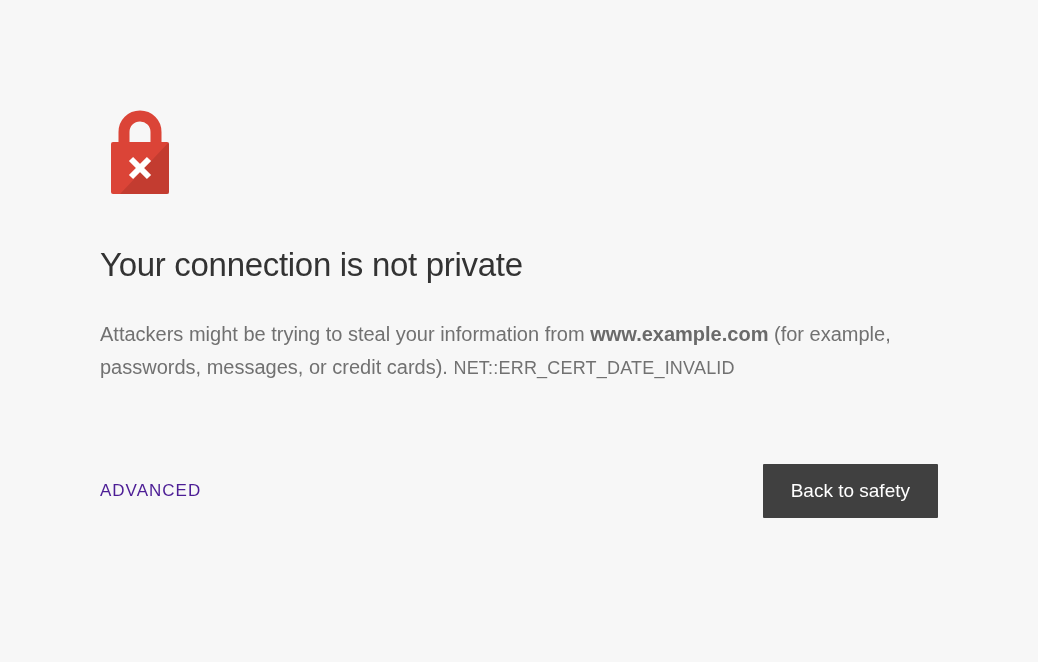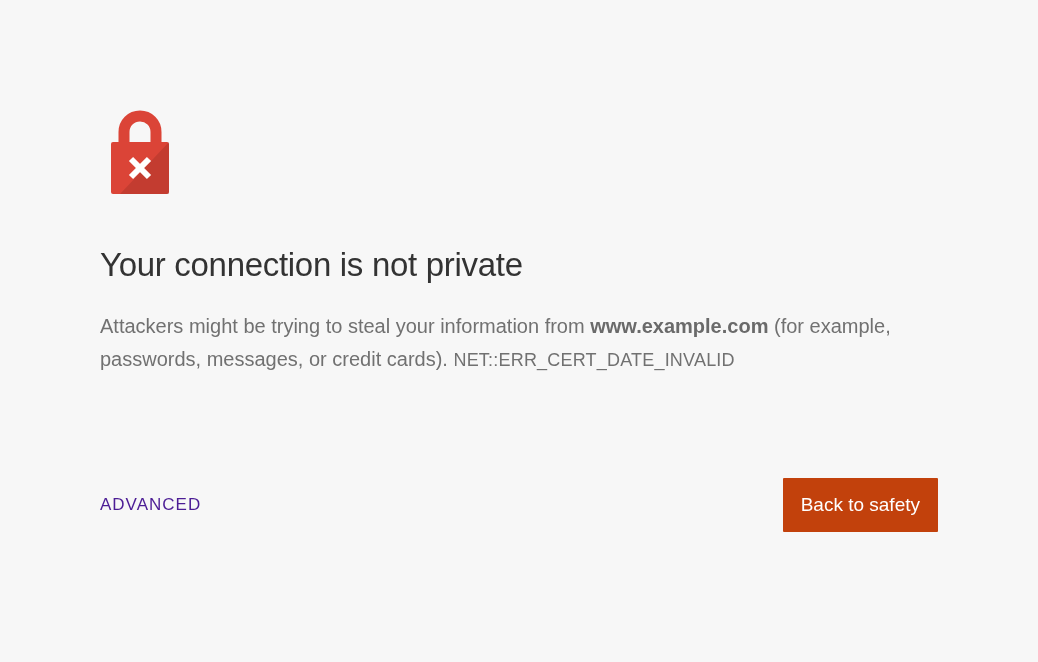--- a/index.html
+++ b/index.html
@@ -18,29 +18,29 @@
       padding: 110px 100px 0 100px;
     }
     .lock-icon {
       margin-bottom: 42px;
       margin-left: 2px;
     }
     .heading {
       font-size: 33px;
       font-weight: 400;
       color: #333333;
-      margin-bottom: 26px;
+      margin-bottom: 34px;
       letter-spacing: -0.3px;
     }
     .description {
       font-size: 20px;
       line-height: 1.65;
       color: #717171;
       font-weight: 400;
-      margin-bottom: 102px;
+      margin-bottom: 80px;
     }
     .domain {
       font-weight: 700;
       color: #6a6a6a;
     }
     .error-code {
       font-size: 18px;
       letter-spacing: 0.2px;
     }
     .button-row {
@@ -52,25 +52,25 @@
       background: transparent;
       border: none;
       font-size: 17px;
       letter-spacing: 1px;
       color: #4c1d95;
       cursor: pointer;
       font-family: inherit;
       padding: 0;
     }
     .safety-btn {
-      background: #c2410c;
+      background: #404040;
       color: #ffffff;
       border: none;
       font-size: 19px;
-      padding: 16px 18px;
+      padding: 16px 28px;
       cursor: pointer;
       font-family: inherit;
       font-weight: 400;
       border-radius: 1px;
     }
   </style>
 </head>
 <body>
 
 <div class="container">

